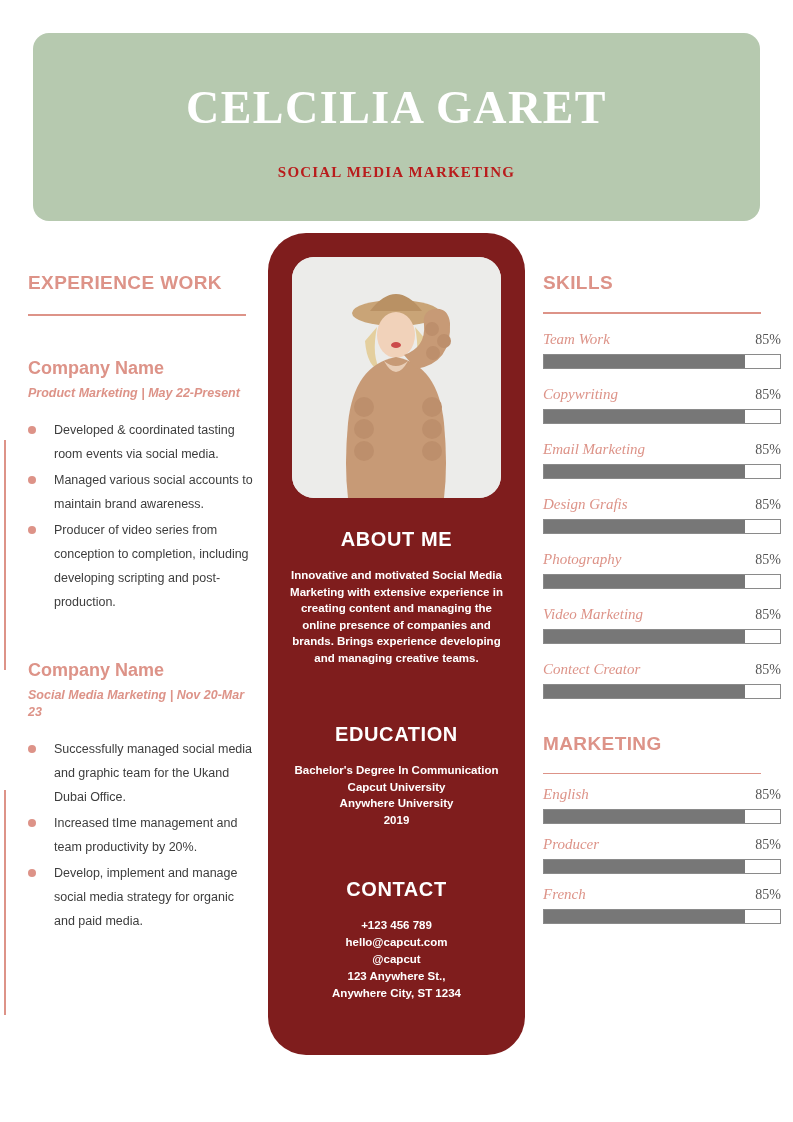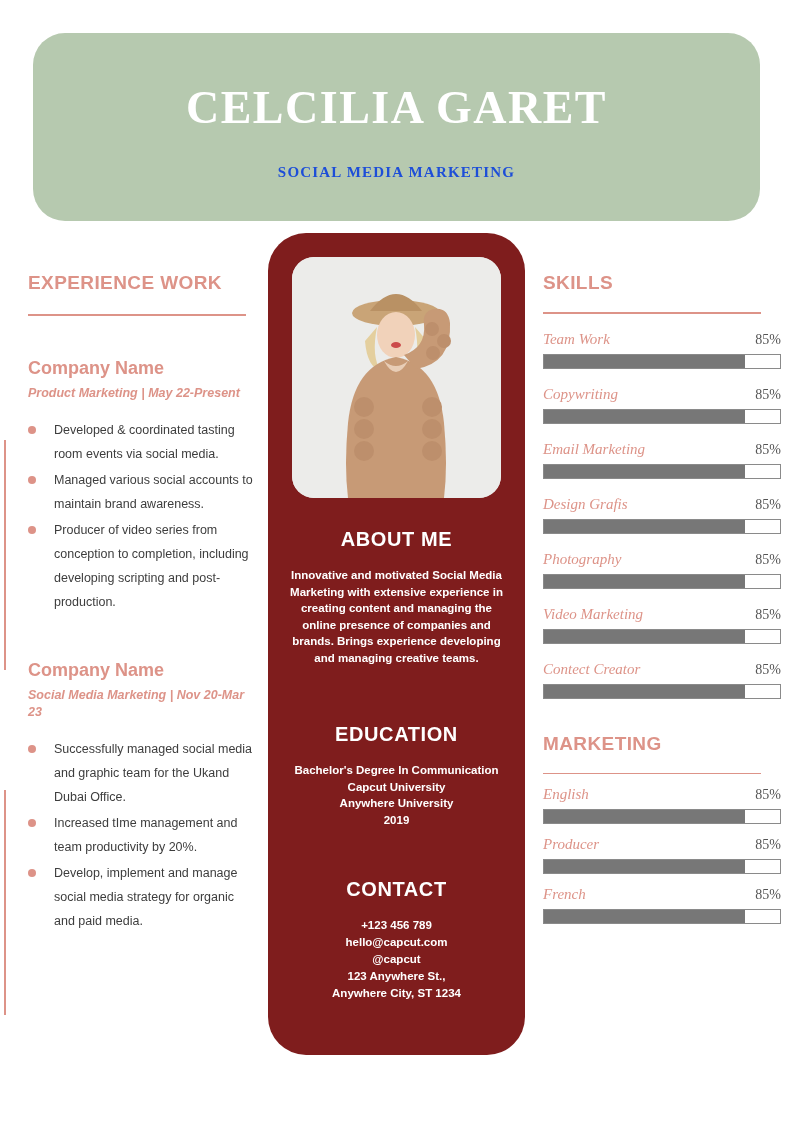--- a/index.html
+++ b/index.html
@@ -21,42 +21,42 @@
   }
 
   
   .header-band {
     position: absolute;
     left: 33px;
     top: 33px;
     width: 727px;
     height: 188px;
     background: #b6c9af;
-    border-radius: 32px;
+    border-radius: 16px;
     display: flex;
     flex-direction: column;
     align-items: center;
     justify-content: center;
   }
   .name-title {
     font-family: "Liberation Serif", serif;
     font-weight: bold;
     font-size: 46px;
     letter-spacing: 1.5px;
     color: #ffffff;
     text-align: center;
     margin: 0;
     padding-top: 8px;
   }
   .name-subtitle {
     font-family: "Liberation Serif", serif;
     font-weight: bold;
     font-size: 15px;
     letter-spacing: 1.2px;
-    color: #1d4ed8;
+    color: #b91c1c;
     text-align: center;
     margin-top: 30px;
   }
 
   
   .center-col {
     position: absolute;
     left: 268px;
     top: 233px;
     width: 257px;

